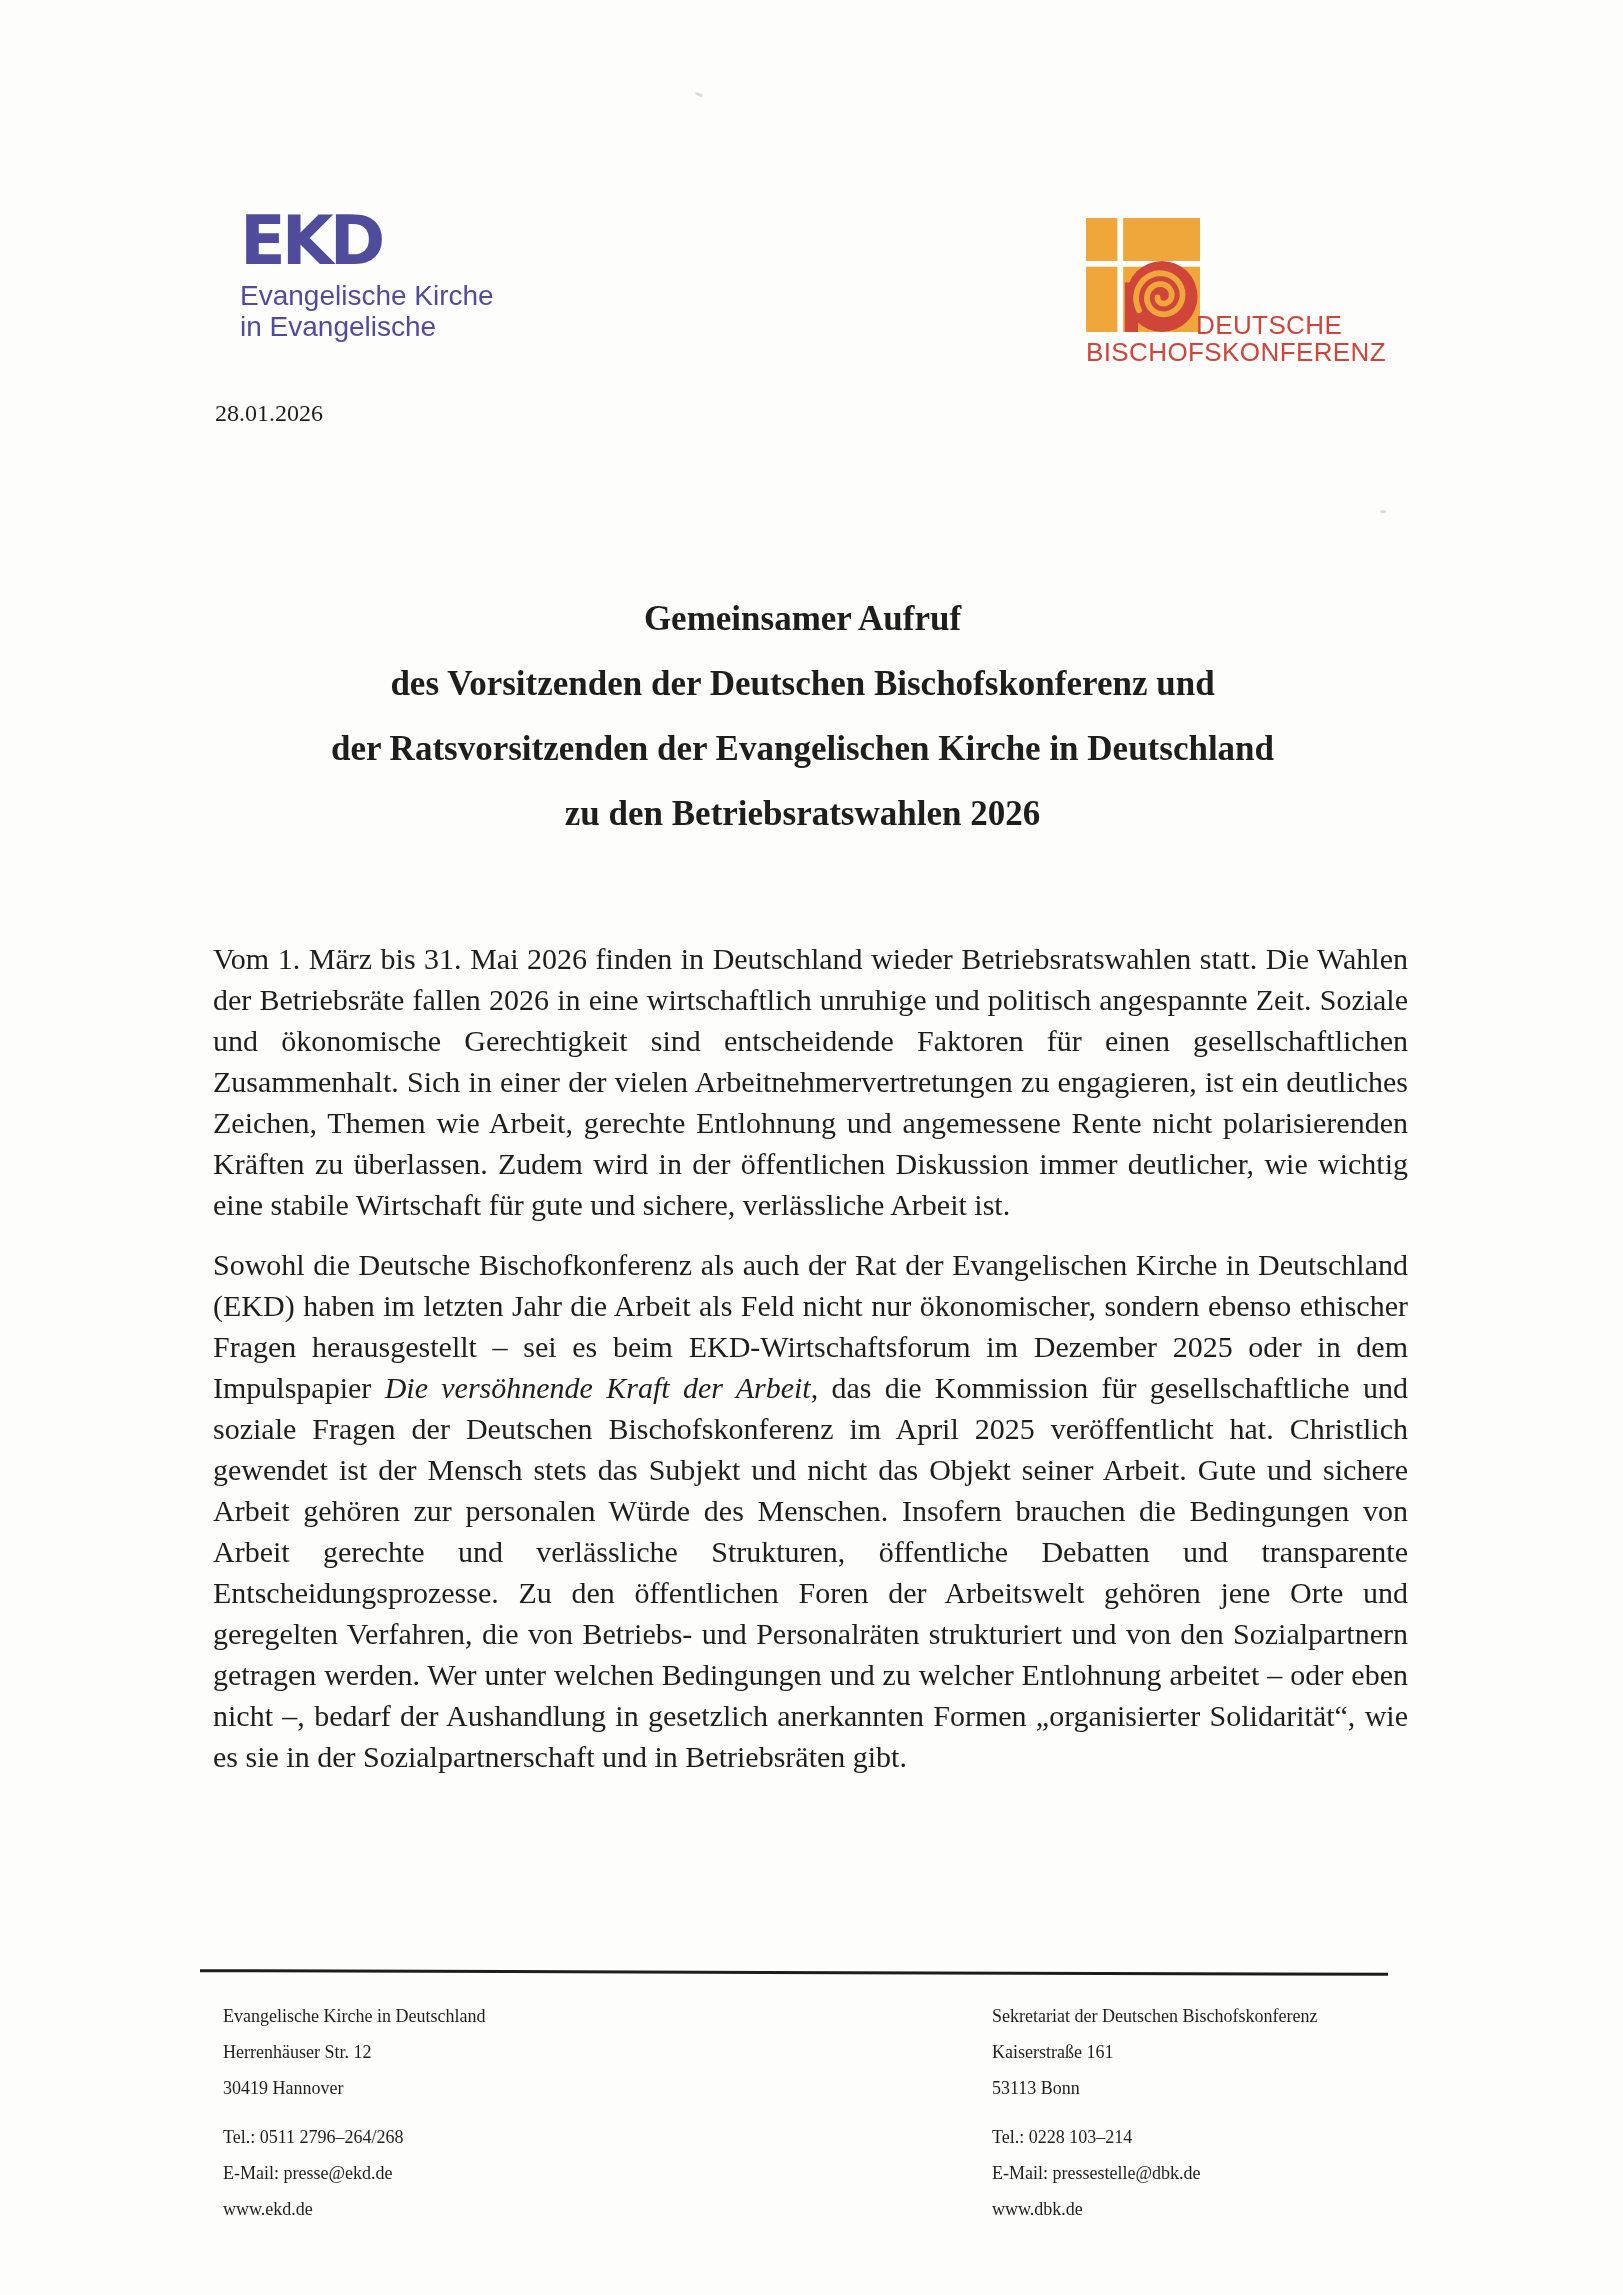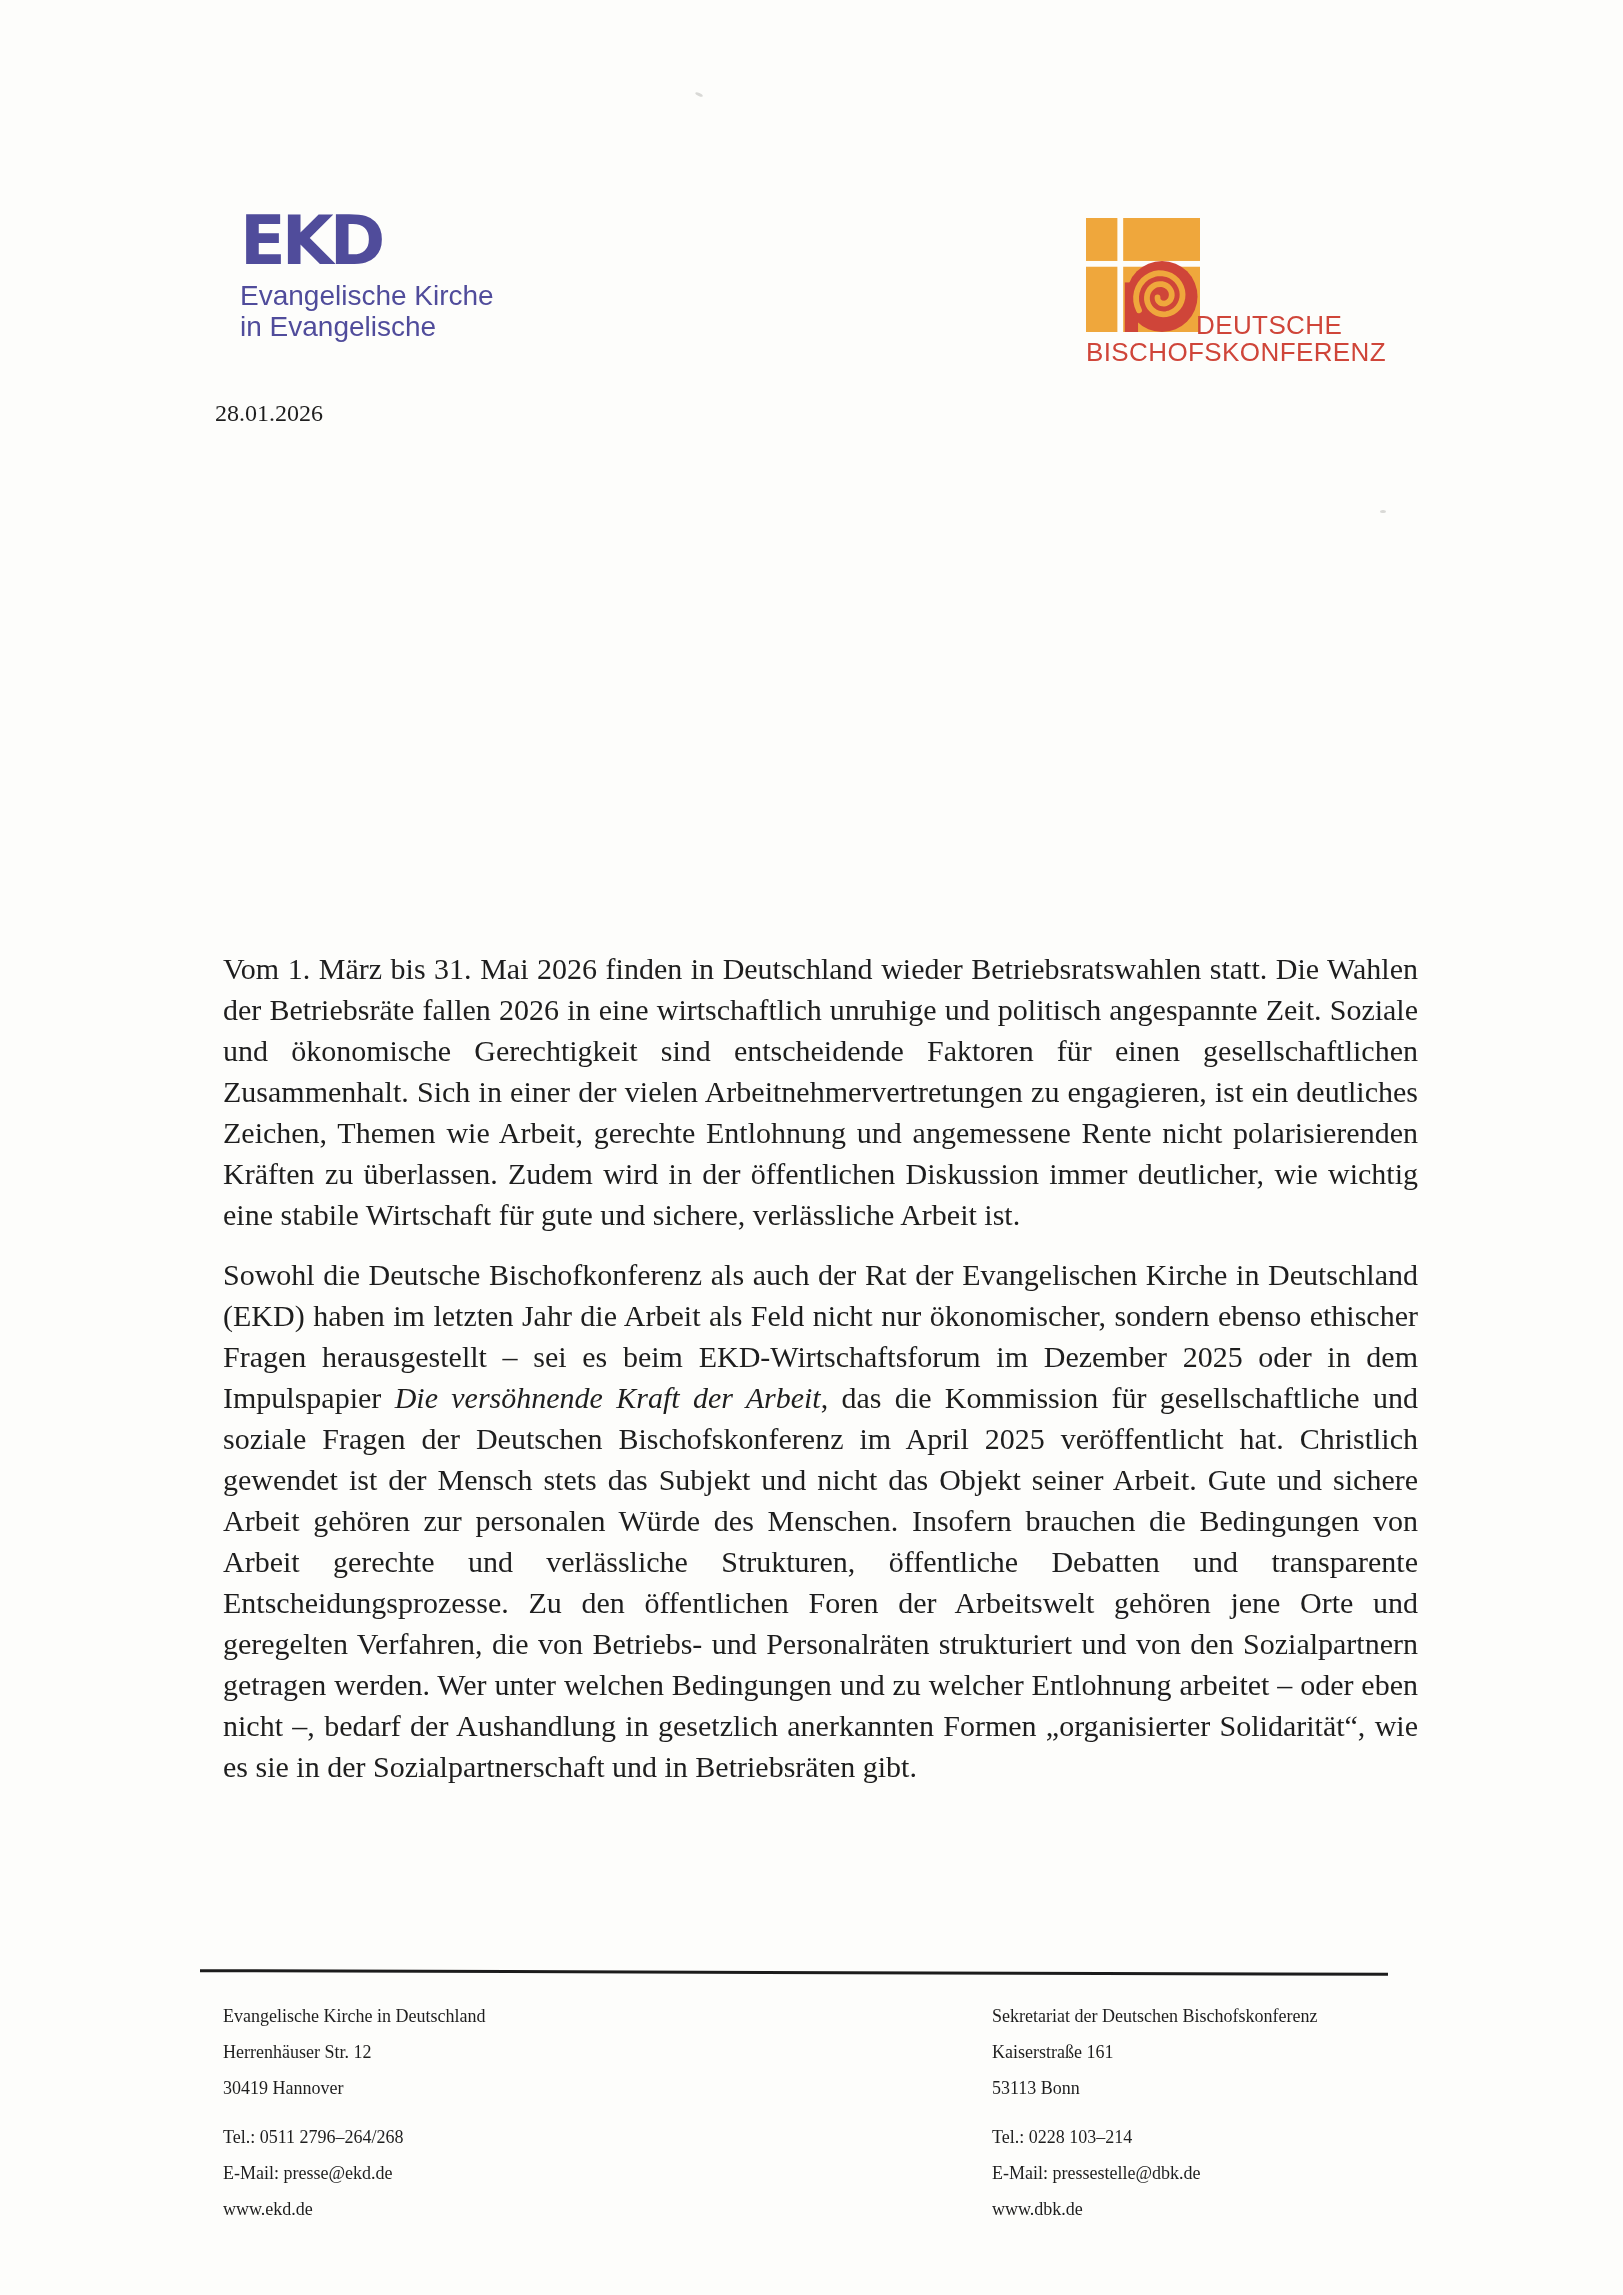--- a/index.html
+++ b/index.html
@@ -59,21 +59,21 @@
   .date{position:absolute;left:215px;top:400px;font-size:24px;}
   .title{
     position:absolute;left:205px;top:586px;width:1195px;
     text-align:center;font-weight:bold;font-size:35px;line-height:65px;
   }
   .title div{white-space:nowrap;}
 
   
   .body{
     position:absolute;left:205px;width:1195px;
-    margin:18px;
+    margin:8px;
     font-size:30px;line-height:41px;
     text-align:justify;
   }
   .para1{top:930px;}
   .para2{top:1236px;}
   .para2 em{font-style:italic;}
 
   
   .rule{
     position:absolute;left:200px;top:1971px;width:1188px;height:3.2px;
@@ -110,20 +110,26 @@
       <rect class="stem" x="47" y="78" width="16" height="60"></rect>
       <circle class="disc" cx="92" cy="95" r="43"></circle>
       <path id="dbk-spiral" class="spiral" d="M64.2 111.8L62.0 106.4L60.8 100.8L60.6 95.2L61.5 89.6L63.3 84.4L65.9 79.7L69.4 75.5L73.4 72.1L78.0 69.5L82.9 67.7L87.9 66.9L93.0 67.0L97.8 68.0L102.4 69.8L106.5 72.4L110.1 75.6L112.9 79.4L115.0 83.5L116.4 87.9L116.9 92.4L116.6 96.8L115.5 101.1L113.7 105.0L111.3 108.5L108.3 111.4L104.9 113.7L101.2 115.4L97.3 116.3L93.4 116.6L89.6 116.1L86.0 115.0L82.7 113.3L79.8 111.0L77.4 108.4L75.6 105.3L74.4 102.1L73.8 98.8L73.8 95.5L74.3 92.3L75.5 89.3L77.1 86.6L79.1 84.4L81.4 82.5L84.0 81.1L86.7 80.3L89.5 80.0L92.2 80.1L94.8 80.8L97.1 81.8L99.2 83.3L100.9 85.0L102.2 87.0L103.2 89.1L103.7 91.3L103.8 93.5L103.5 95.6L102.8 97.5L101.9 99.3L100.6 100.8L99.2 101.9L97.6 102.8L96.0 103.3L94.3 103.6L92.7 103.5L91.3 103.1L89.9 102.5L88.8 101.6L87.9 100.7L87.2 99.6L86.8 98.5L86.6 97.3L86.6 96.2"></path>
     </svg>
     <div class="dbk-name1">DEUTSCHE</div>
     <div class="dbk-name2">BISCHOFSKONFERENZ</div>
   </div>
 
   <div class="date">28.01.2026</div>
 
+  <div class="title">
+    <div>Gemeinsamer Aufruf</div>
+    <div>des Vorsitzenden der Deutschen Bischofskonferenz und</div>
+    <div>der Ratsvorsitzenden der Evangelischen Kirche in Deutschland</div>
+    <div>zu den Betriebsratswahlen 2026</div>
+  </div>
 
   <p class="body para1">Vom 1. März bis 31. Mai 2026 finden in Deutschland wieder Betriebsratswahlen statt. Die Wahlen der Betriebsräte fallen 2026 in eine wirtschaftlich unruhige und politisch angespannte Zeit. Soziale und ökonomische Gerechtigkeit sind entscheidende Faktoren für einen gesellschaftlichen Zusammenhalt. Sich in einer der vielen Arbeitnehmervertretungen zu engagieren, ist ein deutliches Zeichen, Themen wie Arbeit, gerechte Entlohnung und angemessene Rente nicht polarisierenden Kräften zu überlassen. Zudem wird in der öffentlichen Diskussion immer deutlicher, wie wichtig eine stabile Wirtschaft für gute und sichere, verlässliche Arbeit ist.</p>
   <p class="body para2"><span>Sowohl die Deutsche Bischofkonferenz als auch der Rat der Evangelischen Kirche in Deutschland (EKD) haben im letzten Jahr die Arbeit als Feld nicht nur ökonomischer, sondern ebenso ethischer Fragen herausgestellt – sei es beim EKD-Wirtschaftsforum im Dezember 2025 oder in dem Impulspapier </span><em>Die versöhnende Kraft der Arbeit</em><span>, das die Kommission für gesellschaftliche und soziale Fragen der Deutschen Bischofskonferenz im April 2025 veröffentlicht hat. Christlich gewendet ist der Mensch stets das Subjekt und nicht das Objekt seiner Arbeit. Gute und sichere Arbeit gehören zur personalen Würde des Menschen. Insofern brauchen die Bedingungen von Arbeit gerechte und verlässliche Strukturen, öffentliche Debatten und transparente Entscheidungsprozesse. Zu den öffentlichen Foren der Arbeitswelt gehören jene Orte und geregelten Verfahren, die von Betriebs- und Personalräten strukturiert und von den Sozialpartnern getragen werden. Wer unter welchen Bedingungen und zu welcher Entlohnung arbeitet – oder eben nicht –, bedarf der Aushandlung in gesetzlich anerkannten Formen „organisierter Solidarität“, wie es sie in der Sozialpartnerschaft und in Betriebsräten gibt.</span></p>
 
   <div class="rule"></div>
 
   <div class="footer-col left">
     <div>Evangelische Kirche in Deutschland</div>
     <div>Herrenhäuser Str. 12</div>
     <div>30419 Hannover</div>

